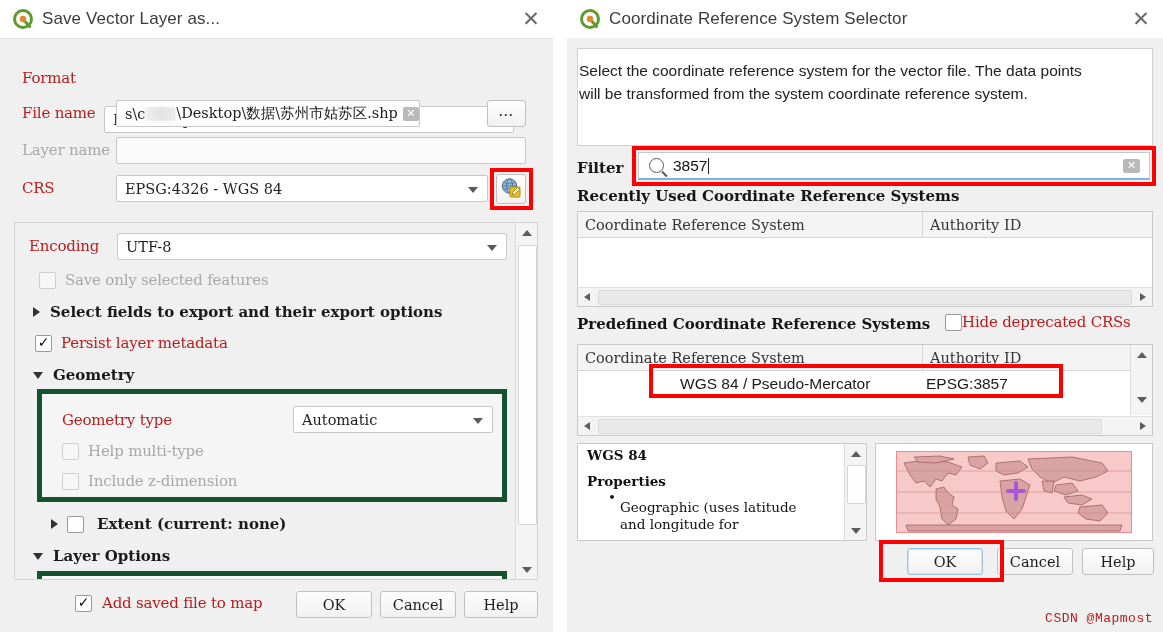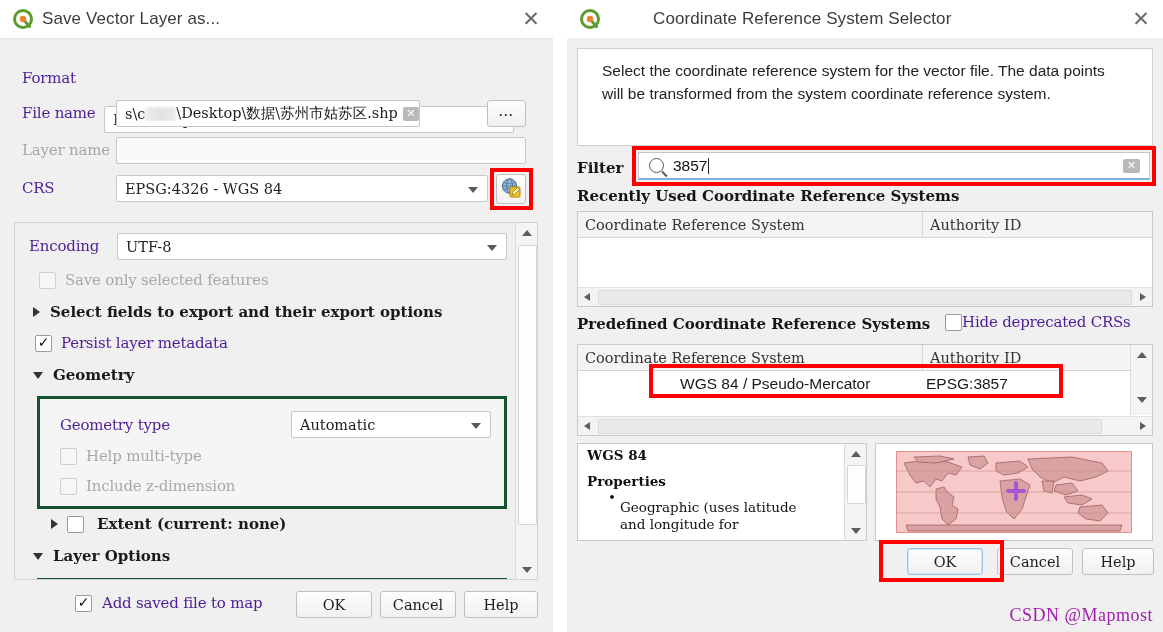--- a/index.html
+++ b/index.html
@@ -29,21 +29,21 @@
     display:flex;align-items:center;justify-content:center;
     color:#6a6a6a;font-size:21px;font-family:"Liberation Sans",sans-serif;font-weight:300;
   }
 
   
   #leftwin{left:0;top:0;width:553px;height:632px;background:#f0f0f0;}
   #leftwin .titlebar{border-bottom:1px solid #e6e6e6;}
 
   .lbl{
     font-family:"DejaVu Serif", serif;
-    font-size:15px;color:#4c1d95;
+    font-size:15px;color:#b91c1c;
     letter-spacing:-0.2px;
   }
   .lbl-dim{color:#a8a8a8;}
 
   .field{
     background:#ffffff;border:1px solid #c8c8c8;border-radius:2px;
     box-sizing:border-box;height:27px;
     display:flex;align-items:center;
     font-family:"DejaVu Serif", serif;font-size:14.5px;color:#1d1d1d;
   }
@@ -79,21 +79,21 @@
     width:0;height:0;flex:0 0 auto;
   }
   .tri.right{border-top:5px solid transparent;border-bottom:5px solid transparent;border-left:7px solid #333;}
   .tri.down{border-left:5px solid transparent;border-right:5px solid transparent;border-top:7px solid #333;}
 
   .group-title{
     font-family:"DejaVu Serif", serif;font-size:15px;font-weight:bold;color:#1a1a1a;
   }
 
   .panel-box{
-    border:3px solid #14532d;background:#f5f5f5;box-sizing:border-box;margin-top:7px;
+    border:5px solid #14532d;background:#f5f5f5;box-sizing:border-box;
   }
 
   
   #leftScroll{
     position:absolute;left:14px;top:222px;width:524px;height:358px;
     background:#f0f0f0;border:1px solid #d2d2d2;box-sizing:border-box;overflow:hidden;
   }
   .vscroll{
     position:absolute;background:#f4f4f4;border-left:1px solid #dcdcdc;
     width:21px;
@@ -110,26 +110,26 @@
   .hscroll{
     position:absolute;height:18px;background:#f3f3f3;border-top:1px solid #e0e0e0;
   }
   .hscroll .sb-btn{position:absolute;top:0;width:18px;height:18px;display:flex;align-items:center;justify-content:center;}
   .sb-arrow-left{width:0;height:0;border-top:4px solid transparent;border-bottom:4px solid transparent;border-right:6px solid #5d5d5d;}
   .sb-arrow-right{width:0;height:0;border-top:4px solid transparent;border-bottom:4px solid transparent;border-left:6px solid #5d5d5d;}
   .hthumb{position:absolute;top:2px;height:13px;background:#e9e9e9;border:1px solid #dadada;border-radius:2px;}
 
   
   #rightwin{left:567px;top:0;width:596px;height:632px;background:#f0f0f0;}
-  #rightwin .titlebar{background:#fff;gap:44px;}
+  #rightwin .titlebar{background:#fff;}
 
   .desc-box{
     position:absolute;background:#fff;border:1px solid #d0d0d0;box-sizing:border-box;
     font-family:"Liberation Sans", sans-serif;font-size:15.5px;color:#222;
-    line-height:23px;padding:10px 24px;
+    line-height:23px;padding:10px 1px;
   }
 
   .sect-title{
     font-family:"DejaVu Serif",serif;font-weight:bold;font-size:15px;color:#151515;
   }
 
   .tbl{
     position:absolute;background:#fff;border:1px solid #c9c9c9;box-sizing:border-box;overflow:hidden;
   }
   .tbl-head{
@@ -153,21 +153,21 @@
   .mapbox{
     position:absolute;background:#fff;border:1px solid #c9c9c9;box-sizing:border-box;
     display:flex;align-items:center;justify-content:center;
   }
 
   
   .redbox{position:absolute;border:4px solid #ff0000;box-sizing:border-box;pointer-events:none;}
 
   .watermark{
     position:absolute;right:10px;bottom:6px;
-    font-family:Liberation Serif, serif;font-size:18px;color:#a21caf;
+    font-family:Liberation Mono, monospace;font-size:13px;color:#b91c1c;
     letter-spacing:.5px;
   }
   .redaction{
     display:inline-block;height:14px;
     background:linear-gradient(90deg,#efefef,#e2e2e2,#ececec);
     border-radius:1px;vertical-align:-2px;
     filter:blur(1.2px);
   }
   .clear-ico{
     width:17px;height:14px;border-radius:2px;background:#b9b9b9;

